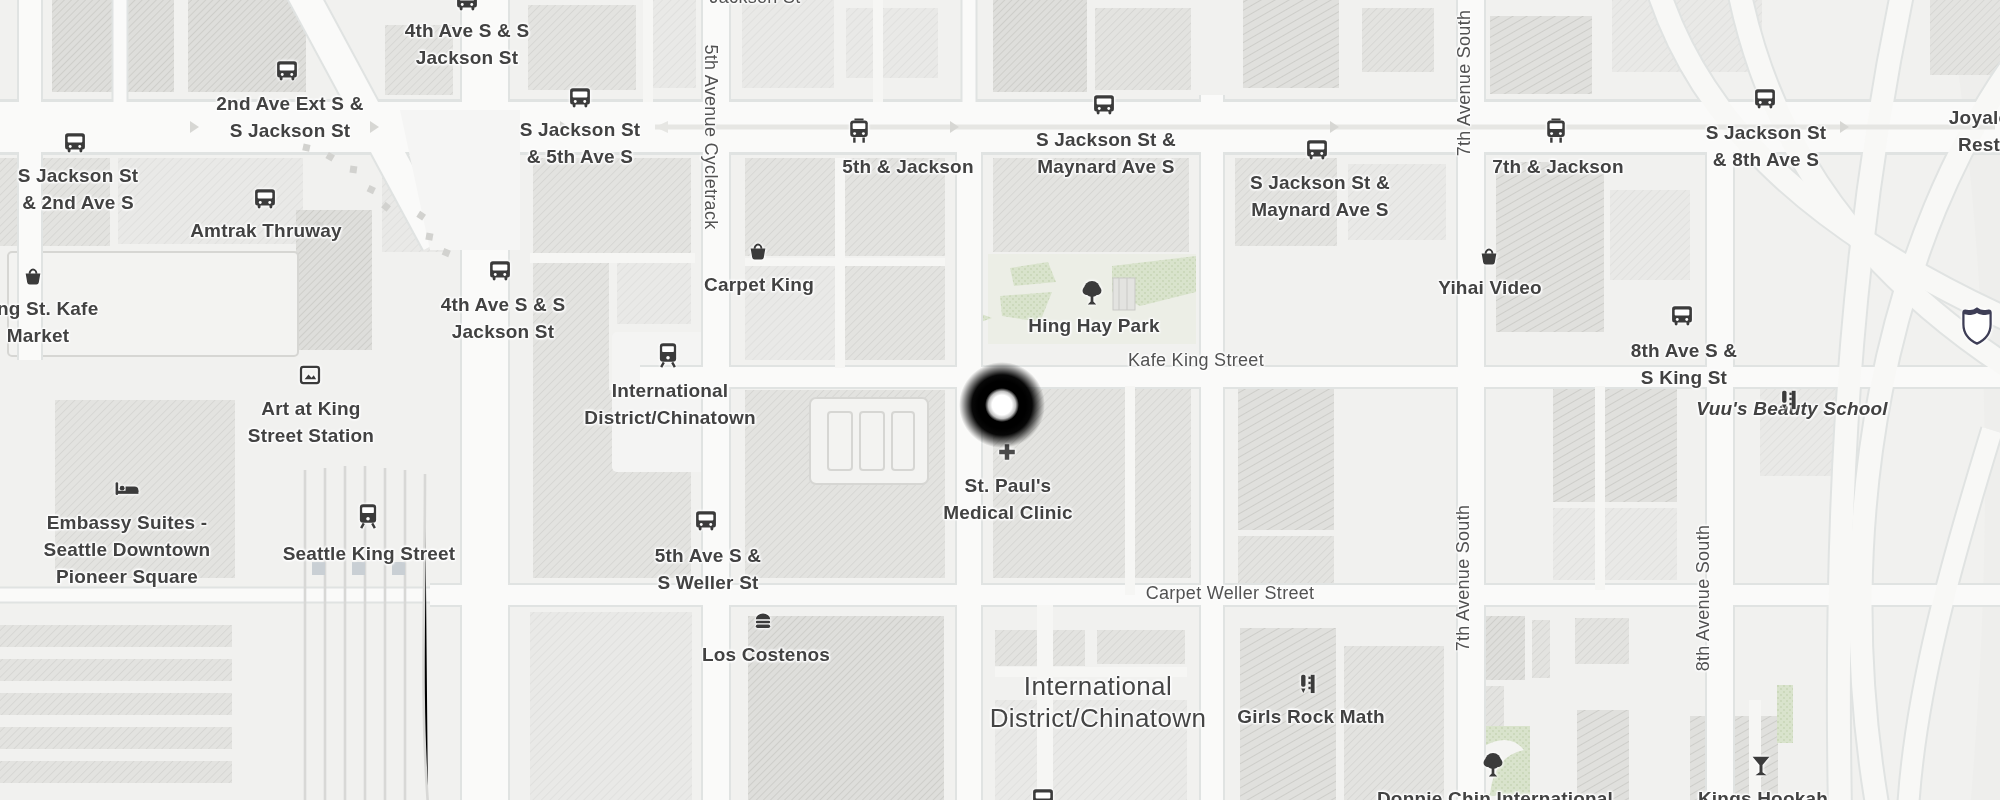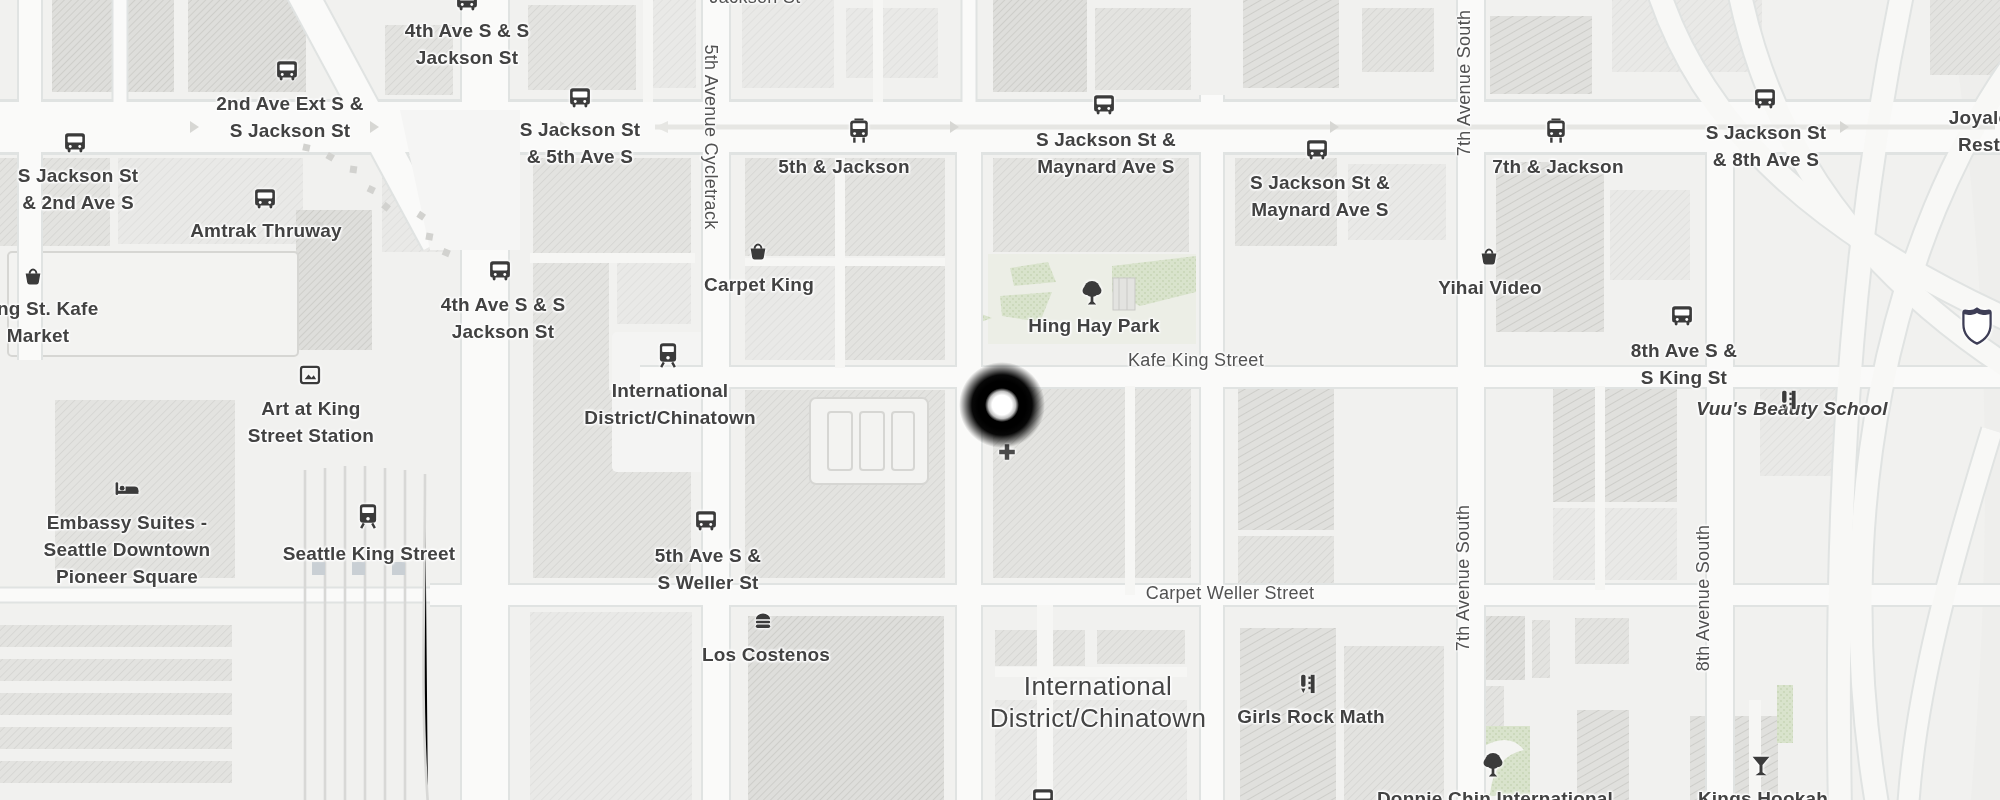--- a/index.html
+++ b/index.html
@@ -342,21 +342,21 @@
       <div class="lbl" style="left: 503px; top: 318px;">
         <div>4th Ave S &amp; S</div>
         <div>Jackson St</div>
       </div>
       <svg class="icn" width="23" height="23" style="left: 500px; top: 271px;">
         <use href="#i-bus"></use>
       </svg>
       <div class="lbl street rotcw" style="left: 710px; top: 137px;">
         <div>5th Avenue Cycletrack</div>
       </div>
-      <div class="lbl" style="left: 844px; top: 166px;">
+      <div class="lbl" style="left: 908px; top: 166px;">
         <div>5th &amp; Jackson</div>
       </div>
       <svg class="icn" width="26" height="26" style="left: 859px; top: 131px;">
         <use href="#i-tram"></use>
       </svg>
       <div class="lbl" style="left: 759px; top: 284px;">
         <div>Carpet King</div>
       </div>
       <svg class="icn" width="21" height="21" style="left: 758px; top: 251px;">
         <use href="#i-basket"></use>
@@ -419,20 +419,24 @@
       </div>
       <svg class="icn" width="23" height="23" style="left: 1682px; top: 316px;">
         <use href="#i-bus"></use>
       </svg>
       <div class="lbl" style="left: 1792px; top: 408px; font-style: italic;">
         <div>Vuu's Beauty School</div>
       </div>
       <svg class="icn" width="22" height="22" style="left: 1789px; top: 400px;">
         <use href="#i-beauty"></use>
       </svg>
+      <div class="lbl" style="left: 1008px; top: 499px;">
+        <div>St. Paul's</div>
+        <div>Medical Clinic</div>
+      </div>
       <svg class="icn" width="24" height="24" style="left: 1007px; top: 452px;">
         <use href="#i-cross"></use>
       </svg>
       <div class="lbl street" style="left: 1230px; top: 593px;">
         <div>Carpet Weller Street</div>
       </div>
       <div class="lbl" style="left: 38px; top: 322px;">
         <div>King St. Kafe</div>
         <div>Market</div>
       </div>

